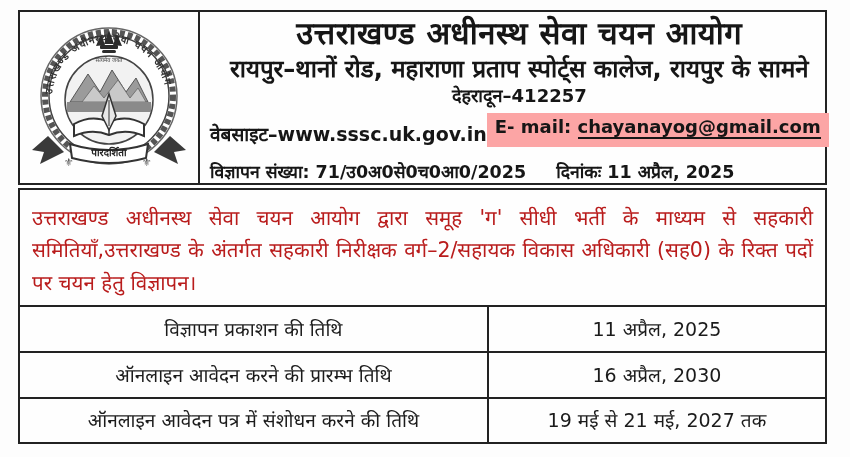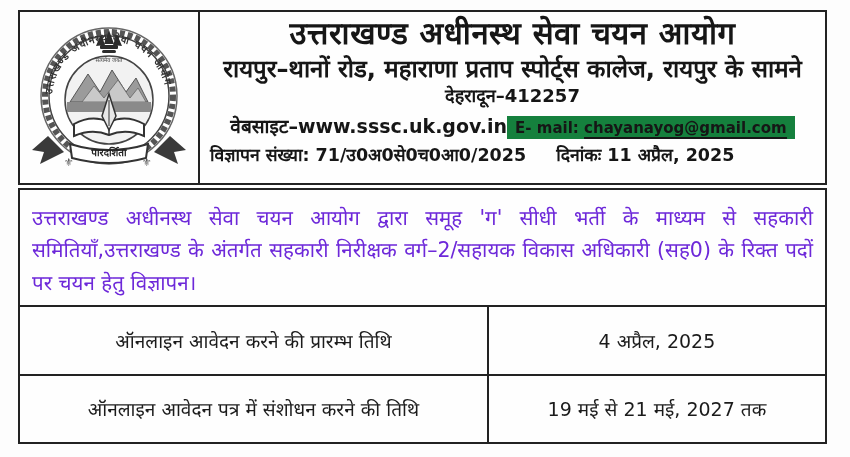--- a/index.html
+++ b/index.html
@@ -21,42 +21,42 @@
     flex:1;display:flex;flex-direction:column;align-items:center;
     padding:4px 8px 2px 8px;box-sizing:border-box;
   }
   .org-title{
     font-size:31px;font-weight:700;line-height:1.15;white-space:nowrap;
     letter-spacing:0.5px;
   }
   .address1{font-size:24px;font-weight:700;line-height:1.3;white-space:nowrap;margin-top:2px;}
   .address2{font-size:18px;font-weight:700;line-height:1.25;}
   .contact-line{
-    width:100%;display:flex;justify-content:center;align-items:flex-end;
+    width:100%;display:flex;justify-content:flex-start;align-items:flex-end;
     margin-top:6px;padding:0 2px;box-sizing:border-box;
   }
   .website{font-size:19px;font-weight:700;white-space:nowrap;}
   .email-chip{
-    background:#15803d;padding:3px 8px 2px 8px;font-size:15px;font-weight:700;
+    background:#fca5a5;padding:3px 8px 10px 8px;font-size:18px;font-weight:700;
     white-space:nowrap;
   }
   .email-addr{border-bottom:2.5px solid #161616;cursor:pointer;}
   .notice-line{
-    width:100%;display:flex;gap:30px;margin-top:3px;padding:0 2px;
+    width:100%;display:flex;gap:30px;margin-top:12px;padding:0 2px;
     font-size:17.5px;font-weight:700;white-space:nowrap;box-sizing:border-box;
   }
   
   .body-box{
     position:absolute;left:18px;top:188px;width:809px;height:256px;
     border:2.5px solid #222;box-sizing:border-box;display:flex;flex-direction:column;
     background:#fefefe;
   }
   .para{
     flex:0 0 auto;margin:0;padding:12px 12px 6px 12px;
-    font-size:20.5px;line-height:1.58;text-align:justify;color:#6d28d9;
+    font-size:20.5px;line-height:1.58;text-align:justify;color:#b91c1c;
   }
   .sched{
     flex:1;width:100%;border-collapse:collapse;table-layout:fixed;
   }
   .sched td{
     border:2px solid #222;text-align:center;vertical-align:middle;
     font-size:19px;color:#1b1b1b;padding:1px 4px;
   }
   .sched td.lbl{width:57%;}
   .sched tr{height:29px;}
@@ -141,22 +141,26 @@
       </div>
     </div>
   </div>
 
   <div class="body-box">
     <p class="para">उत्तराखण्ड अधीनस्थ सेवा चयन आयोग द्वारा समूह 'ग' सीधी भर्ती के माध्यम से सहकारी समितियाँ,उत्तराखण्ड के अंतर्गत सहकारी निरीक्षक वर्ग–2/सहायक विकास अधिकारी (सह0) के रिक्त पदों पर चयन हेतु विज्ञापन।</p>
 
     <table class="sched">
       <tbody>
         <tr>
+          <td class="lbl">विज्ञापन प्रकाशन की तिथि</td>
+          <td class="val">11 अप्रैल, 2025</td>
+        </tr>
+        <tr>
           <td class="lbl">ऑनलाइन आवेदन करने की प्रारम्भ तिथि</td>
-          <td class="val">4 अप्रैल, 2025</td>
+          <td class="val">16 अप्रैल, 2030</td>
         </tr>
         <tr>
           <td class="lbl">ऑनलाइन आवेदन पत्र में संशोधन करने की तिथि</td>
           <td class="val">19 मई से 21 मई, 2027 तक</td>
         </tr>
       </tbody>
     </table>
   </div>
 
 </div>

